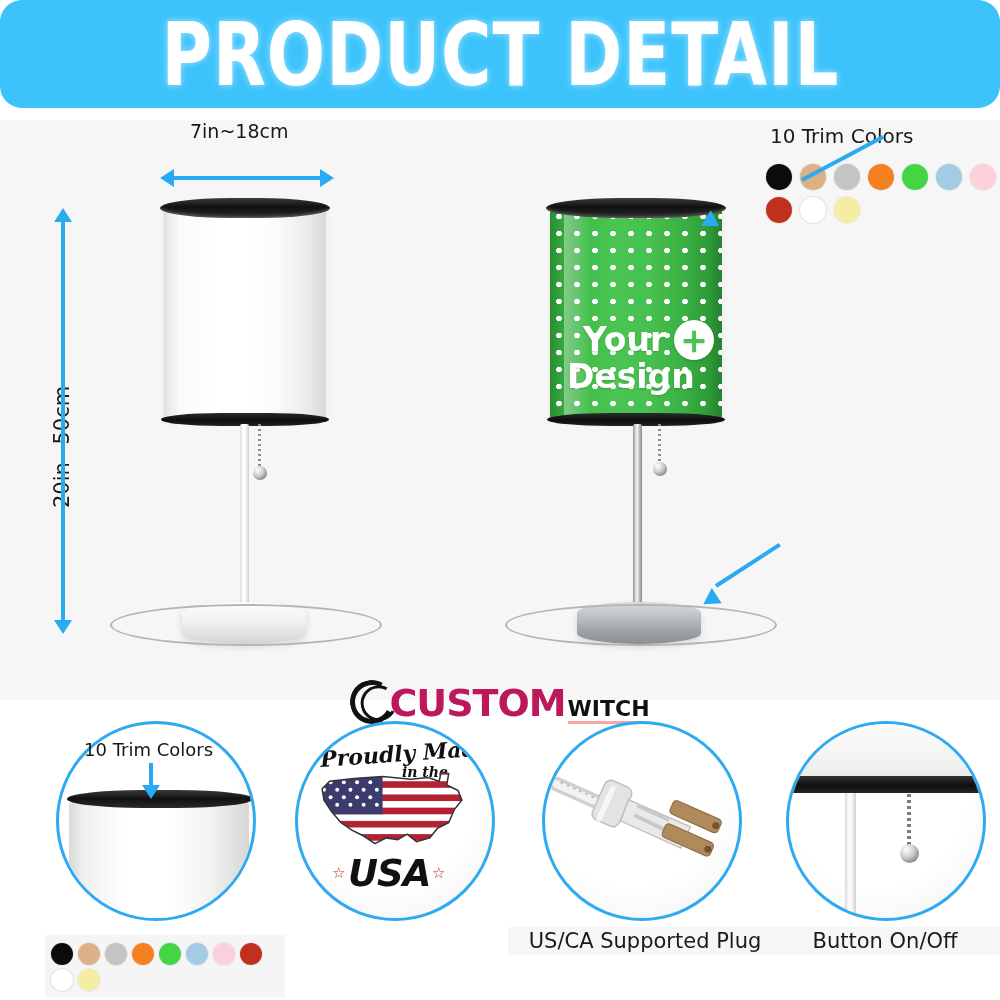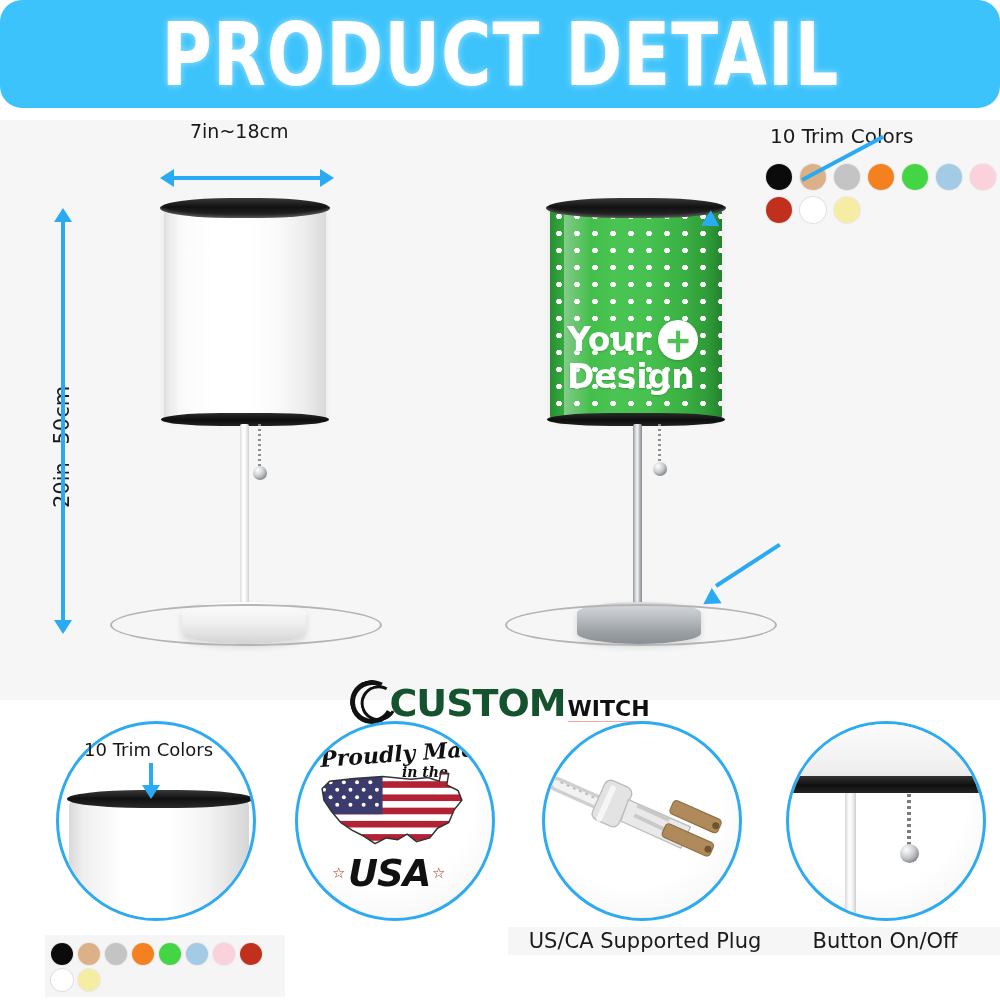--- a/index.html
+++ b/index.html
@@ -78,21 +78,21 @@
     position:absolute; left:4%; bottom:12%; width:92%;
     color:#ffffff;
     font-family:"DejaVu Sans", sans-serif;
     font-weight:bold;
     font-size:33px;
     line-height:1.04;
     text-align:left;
     padding-left:10px;
     text-shadow:0 1px 2px rgba(0,0,0,0.18);
   }
-  .yd-row{ display:flex; align-items:center; gap:8px; }
+  .yd-row{ display:flex; align-items:center; gap:8px;margin-left:16px; }
   .plus-badge{
     width:40px; height:40px; border-radius:50%;
     background:#ffffff; color:#4ac452;
     display:flex; align-items:center; justify-content:center;
     font-size:33px; font-weight:bold; line-height:1;
     box-shadow:0 1px 3px rgba(0,0,0,0.2);
   }
 
   .pole{
     position:absolute; width:9px;
@@ -199,24 +199,24 @@
     border:5px solid #111; border-radius:50%;
     border-right-color:transparent;
     position:relative; top:8px;
     transform:rotate(-16deg);
   }
   .logo-c::after{
     content:""; position:absolute; left:5px; top:2px;
     width:30px; height:30px; border:3px solid #111; border-radius:50%;
     border-right-color:transparent;
   }
-  .logo-custom{ font-size:38px; font-weight:bold; letter-spacing:-1px; color:#14532d; margin-left:-6px;margin-top:36px; }
+  .logo-custom{ font-size:38px; font-weight:bold; letter-spacing:-1px; color:#be185d; margin-left:-6px;margin-top:36px; }
   .logo-witch{
     font-size:22px; font-weight:bold; letter-spacing:0px; color:#111;
-    border-bottom:1px solid #fca5a5; padding-bottom:0; margin-left:1px;
+    border-bottom:3px solid #fca5a5; padding-bottom:0; margin-left:1px;
   }
 
   
   .feature-row{ position:absolute; left:0; top:715px; width:1000px; height:285px; }
   .feature{ position:absolute; }
   .circle{
     position:absolute; border-radius:50%;
     border:3px solid #2eaaf0;
     background:radial-gradient(circle at 45% 38%, #ffffff 55%, #f0f0f0 100%);
     overflow:hidden;

